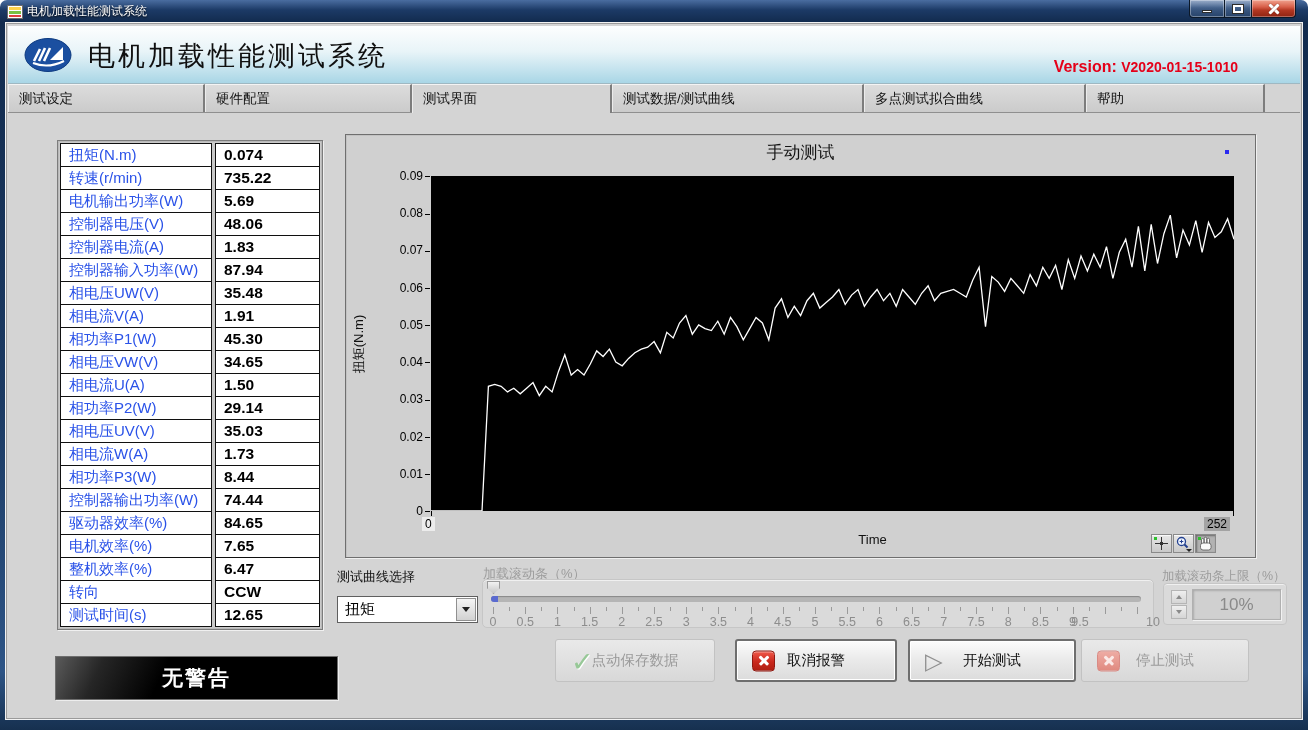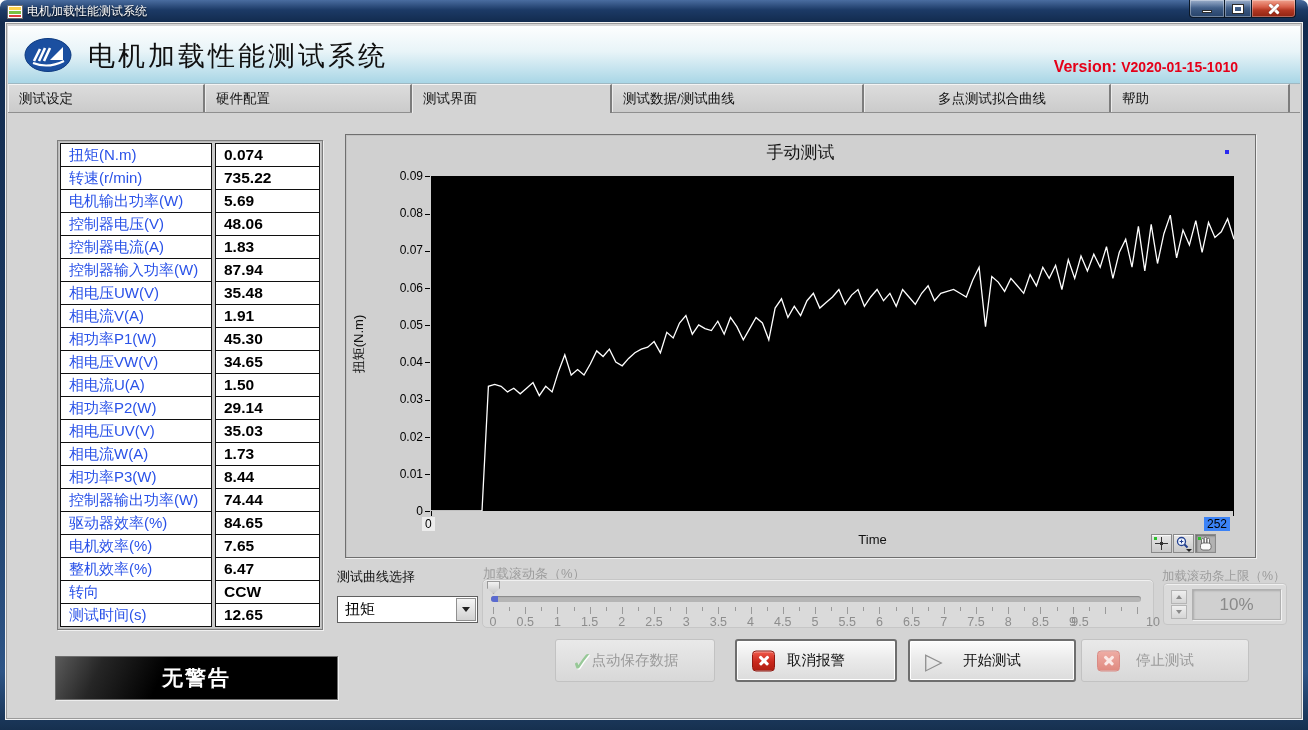--- a/index.html
+++ b/index.html
@@ -75,21 +75,21 @@
   #chart-title { position:absolute; left:0; right:0; top:6px; text-align:center; font-size:17px; color:#141414; }
   #cursor-dot { position:absolute; left:879px; top:15px; width:4px; height:4px; background:#2a2af0; }
   #plot { position:absolute; left:85px; top:41px; width:803px; height:335px; background:#000; }
   #ylabel { position:absolute; left:-57px; top:200px; width:140px; text-align:center;
     transform:rotate(-90deg); font-size:13px; color:#111; }
   #yticks { position:absolute; left:0; top:41px; width:84px; height:335px; }
   .ytick { position:absolute; right:0; width:100%; text-align:right; font-size:12px; color:#000; height:16px; line-height:16px; }
   .ytick i { display:inline-block; width:5px; height:1px; background:#000; vertical-align:middle; margin-left:2px; }
   .xtickmark { position:absolute; width:1px; height:5px; background:#000; top:376px; }
   #xfirst { position:absolute; left:76px; top:382px; font-size:12px; background:#ececec; padding:0 3px; }
-  #xlast  { position:absolute; left:858px; top:382px; font-size:12px; background:#3b82f6; padding:0 3px; }
+  #xlast  { position:absolute; left:858px; top:382px; font-size:12px; background:#a3a3a3; padding:0 3px; }
   #xlabel { position:absolute; left:125px; width:803px; top:397px; text-align:center; font-size:13px; color:#111; }
 
   
   #palette { position:absolute; left:805px; top:399px; display:flex; gap:1px; }
   .ptool { width:21px; height:19px; background:linear-gradient(180deg,#e8e8e8,#c9c9c9);
     border:1px solid #8a8a8a; box-shadow:inset 0 1px 0 #fafafa; position:relative; }
   .ptool.pressed { background:#b2b2b2; box-shadow:inset 1px 1px 2px rgba(0,0,0,.4); }
   .led { position:absolute; left:2px; top:2px; width:3px; height:3px; background:#2ec02e; }
 
   
@@ -192,21 +192,21 @@
         <span class="vv">V2020-01-15-1010</span>
       </div>
     </div>
 
     <div id="tabbar">
         <div id="tabline"></div>
         <div class="tab" style="width: 197px;">测试设定</div>
         <div class="tab" style="width: 207px;">硬件配置</div>
         <div class="tab active" style="width: 200px;">测试界面</div>
         <div class="tab" style="width: 252px;">测试数据/测试曲线</div>
-        <div class="tab" style="width: 247px; text-align: center;">多点测试拟合曲线</div>
+        <div class="tab" style="width: 222px;">多点测试拟合曲线</div>
         <div class="tab" style="width: 179px;">帮助</div>
       </div>
 
     <div id="mtable">
         <div class="mrow">
           <div class="mlabel">扭矩(N.m)</div>
           <div class="mvalue">0.074</div>
         </div>
         <div class="mrow">
           <div class="mlabel">转速(r/min)</div>

